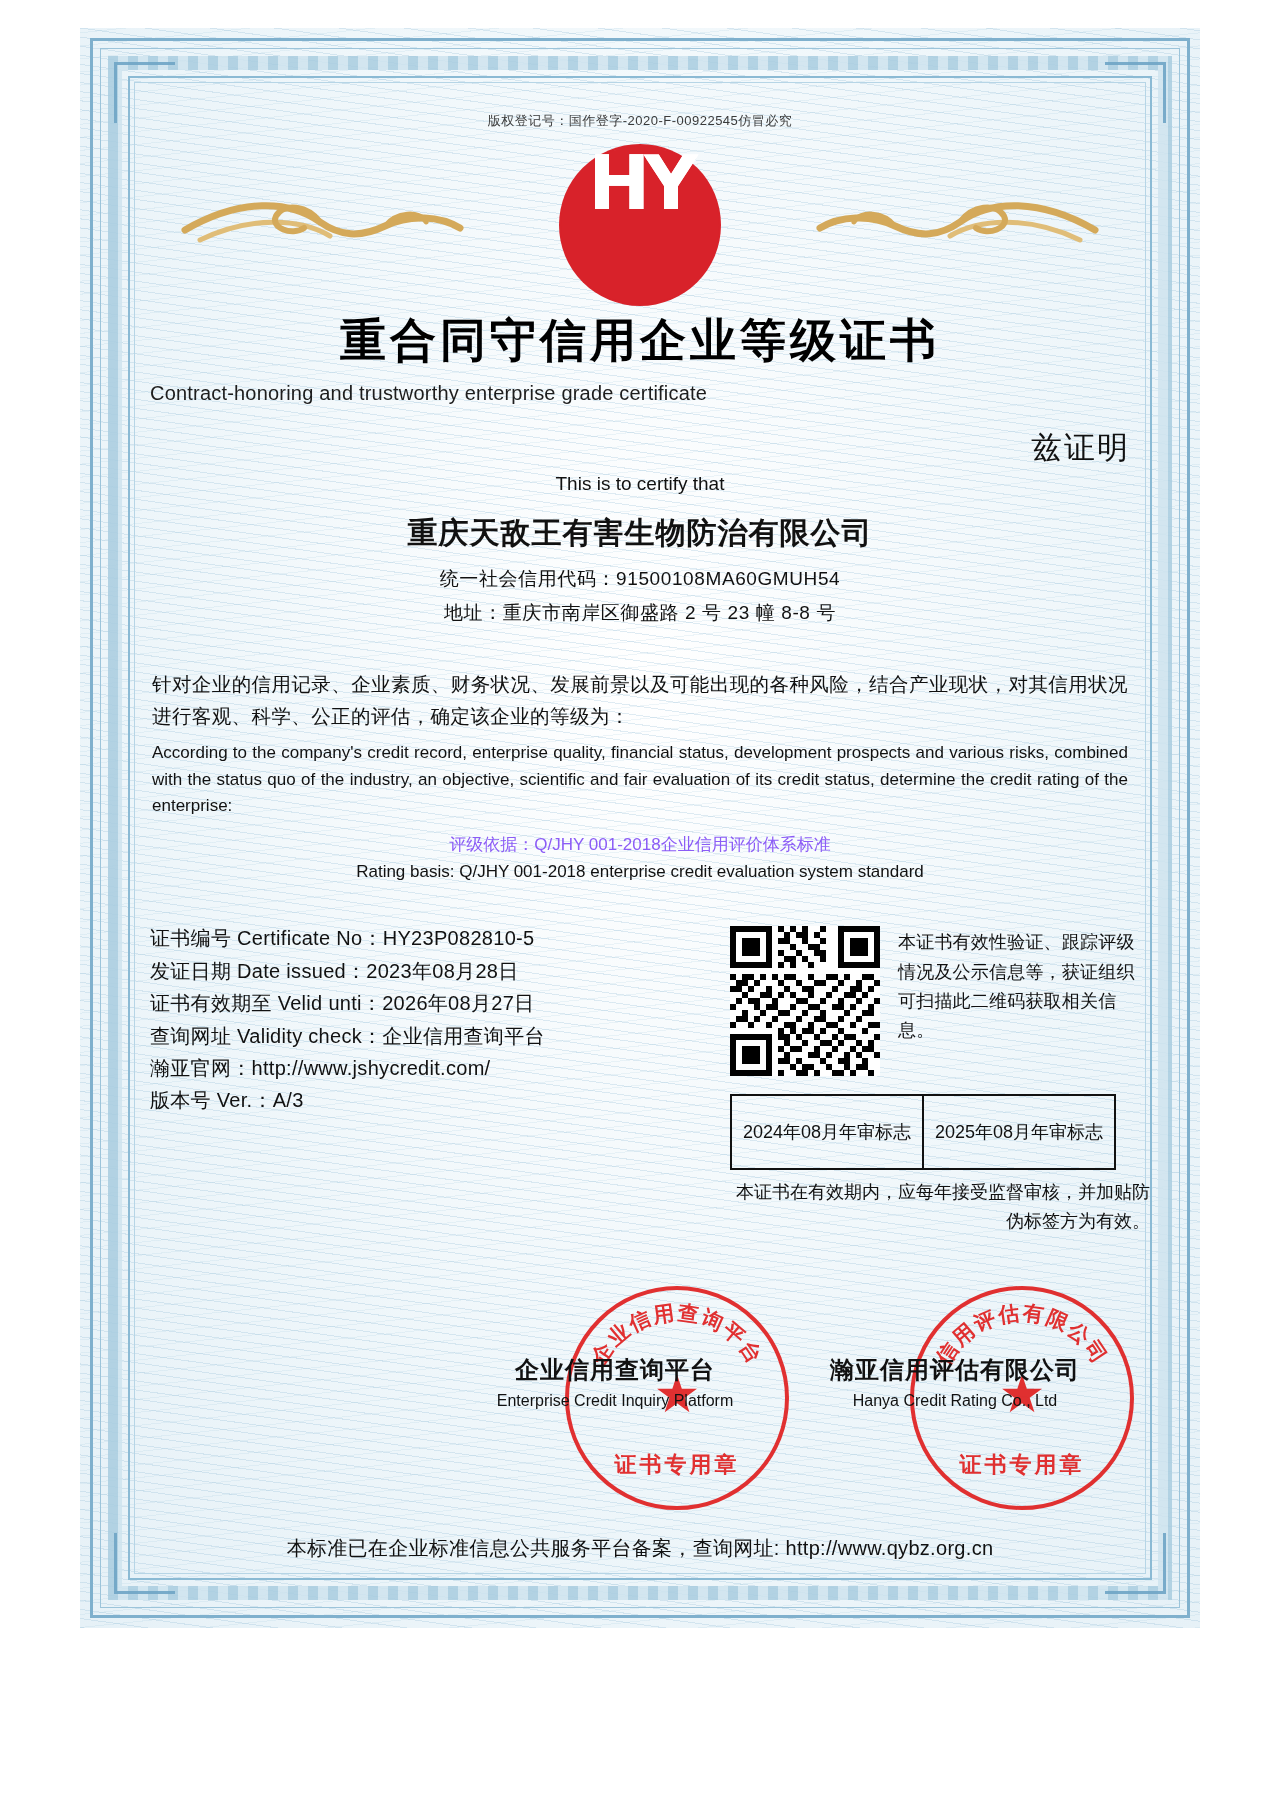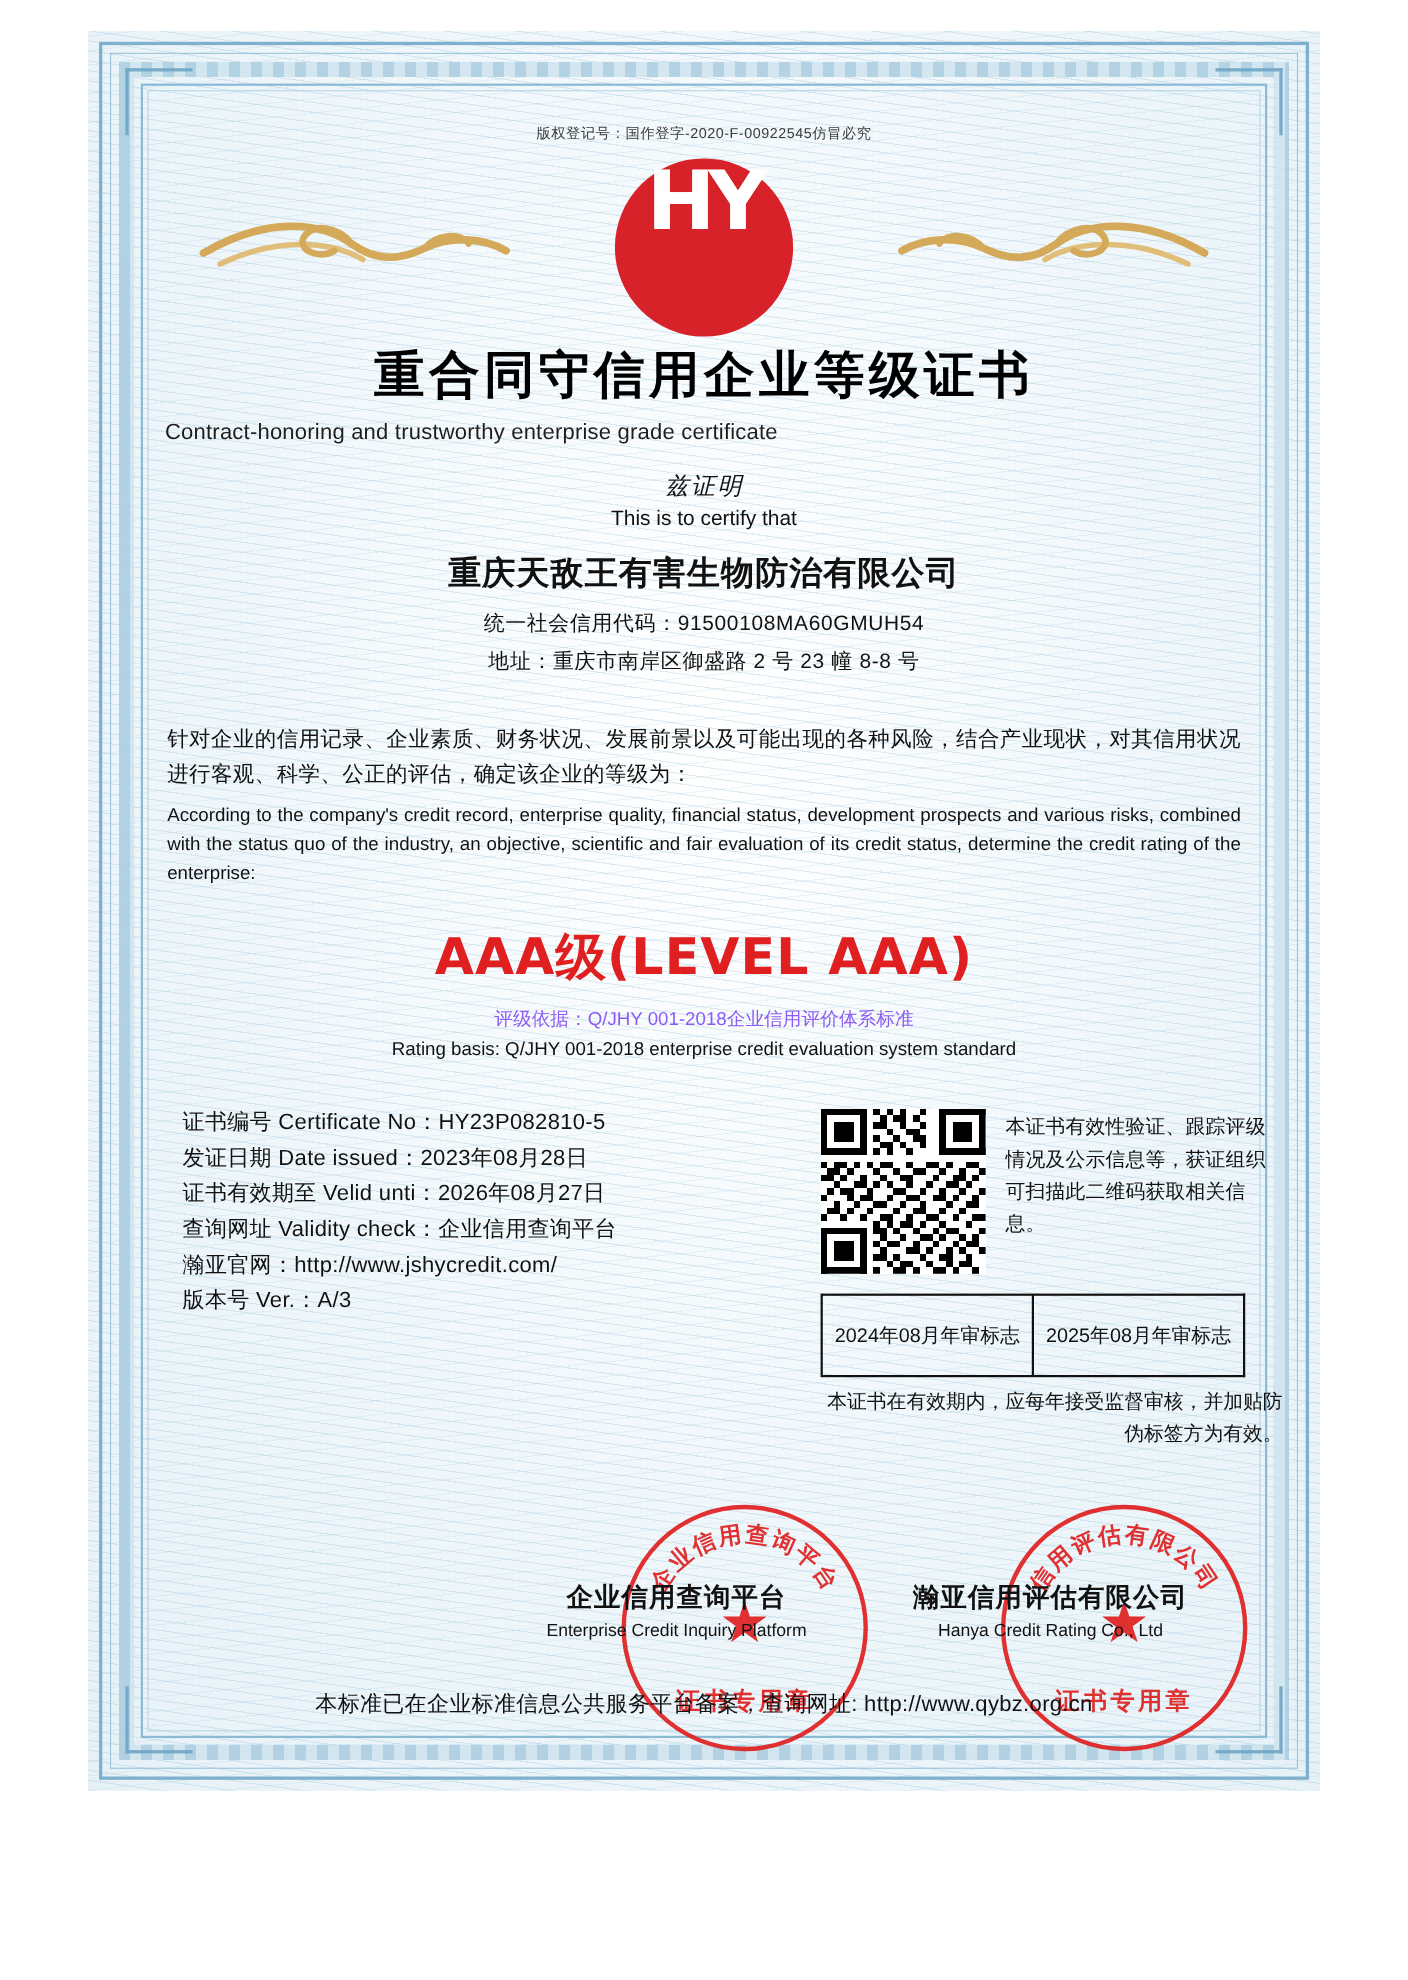--- a/index.html
+++ b/index.html
@@ -85,41 +85,41 @@
     text-shadow:0 0 0 #fff;
   }
   .title-cn{
     text-align:center;font-size:46px;font-weight:bold;color:#000000;
     letter-spacing:4px;margin-top:4px;
     font-family:"DejaVu Sans","Liberation Sans",sans-serif;
   }
   .title-en{
     text-align:left;font-size:20px;color:#1d1d1d;margin-top:10px;letter-spacing:.2px;
   }
-  .certify-cn{text-align:center;font-size:22px;color:#111;margin-top:22px;letter-spacing:2px;font-style:italic;}
+  .certify-cn{text-align:right;font-size:31px;color:#111;margin-top:22px;letter-spacing:2px;}
   .certify-en{text-align:center;font-size:19px;color:#111;margin-top:4px;}
   .company{
     text-align:center;font-size:30px;font-weight:bold;color:#111;margin-top:18px;letter-spacing:1px;
     font-family:"DejaVu Sans","Liberation Sans",sans-serif;
   }
   .code-line{text-align:center;font-size:19px;color:#111;margin-top:12px;letter-spacing:.6px;}
   .addr-line{text-align:center;font-size:19px;color:#111;margin-top:8px;letter-spacing:.6px;}
 
   .para{margin-top:42px;padding:0 2px;}
   .para .cn{font-size:19.5px;color:#111;line-height:1.65;letter-spacing:.4px;text-align:justify;}
   .para .en{font-size:17px;color:#111;line-height:1.55;margin-top:8px;text-align:justify;}
 
   .level{
     text-align:center;color:#e02020;font-weight:bold;font-size:46px;margin-top:32px;letter-spacing:1px;
     font-family:"DejaVu Sans","Liberation Sans",sans-serif;
   }
   .basis-cn{text-align:center;font-size:17px;color:#8b5cf6;margin-top:14px;}
   .basis-en{text-align:center;font-size:17px;color:#111;margin-top:6px;}
 
-  .info-block{position:relative;margin-top:40px;height:250px;margin-left:16px;}
+  .info-block{position:relative;margin-top:40px;height:250px;}
   .info-left{position:absolute;left:0;top:0;width:560px;}
   .info-left .line{font-size:20px;color:#111;line-height:1.62;letter-spacing:.3px;white-space:nowrap;}
   .qr-area{position:absolute;left:580px;top:4px;width:150px;height:150px;}
   .qr{width:150px;height:150px;background:#fff;}
   .note-right{
     position:absolute;left:748px;top:6px;width:250px;
     font-size:18px;color:#111;line-height:1.62;letter-spacing:.2px;
   }
   .stamp-boxes{position:absolute;left:580px;top:172px;display:flex;}
   .stamp-box{
@@ -208,21 +208,20 @@
 
     <div class="company">重庆天敌王有害生物防治有限公司</div>
     <div class="code-line">统一社会信用代码：91500108MA60GMUH54</div>
     <div class="addr-line">地址：重庆市南岸区御盛路 2 号 23 幢 8-8 号</div>
 
     <div class="para">
       <div class="cn">针对企业的信用记录、企业素质、财务状况、发展前景以及可能出现的各种风险，结合产业现状，对其信用状况进行客观、科学、公正的评估，确定该企业的等级为：</div>
       <div class="en">According to the company's credit record, enterprise quality, financial status, development prospects and various risks, combined with the status quo of the industry, an objective, scientific and fair evaluation of its credit status, determine the credit rating of the enterprise:</div>
     </div>
 
-    <div class="level">AAA级(LEVEL AAA)</div>
     <div class="basis-cn">评级依据：Q/JHY 001-2018企业信用评价体系标准</div>
     <div class="basis-en">Rating basis: Q/JHY 001-2018 enterprise credit evaluation system standard</div>
 
     <div class="info-block">
       <div class="info-left">
         <div class="line">证书编号 Certificate No：HY23P082810-5</div>
         <div class="line">发证日期 Date issued：2023年08月28日</div>
         <div class="line">证书有效期至 Velid unti：2026年08月27日</div>
         <div class="line">查询网址 Validity check：企业信用查询平台</div>
         <div class="line">瀚亚官网：http://www.jshycredit.com/</div>

